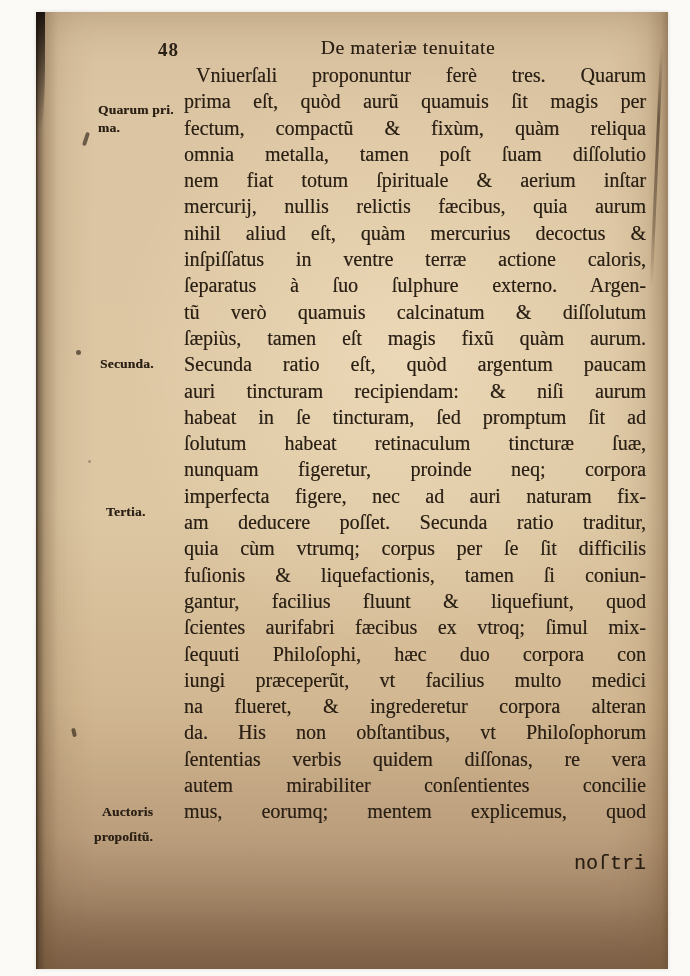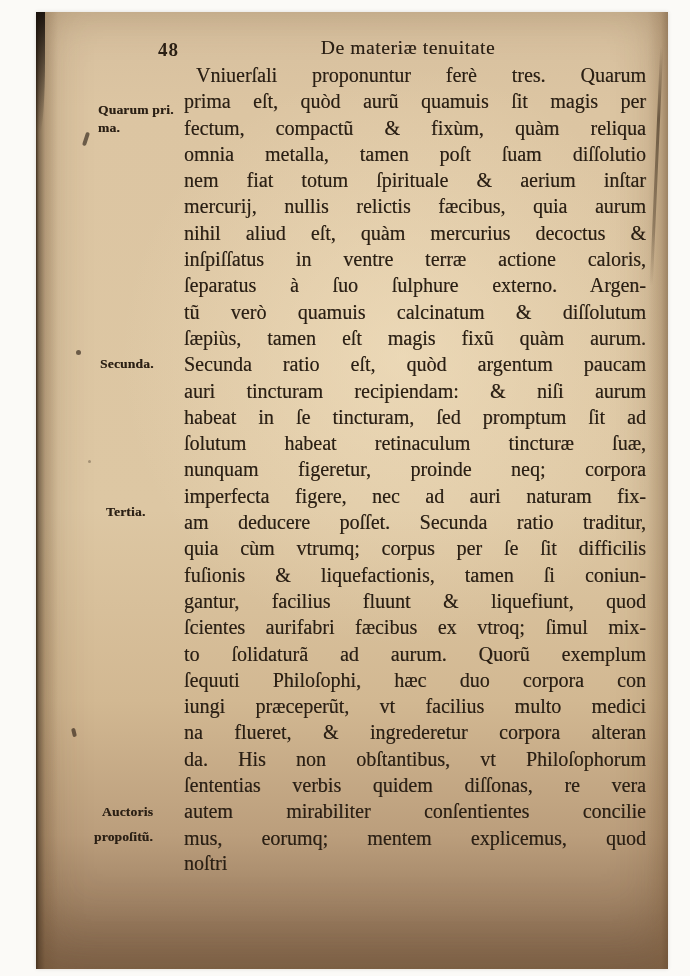--- a/index.html
+++ b/index.html
@@ -61,23 +61,24 @@
   .body-text .line{
     height:26.3px;line-height:26.3px;
     white-space:nowrap;
     text-align:justify;
     text-align-last:justify;
     text-shadow:0.35px 0.35px 0.35px rgba(42,31,20,0.5);
   }
   .body-text .line:first-child{padding-left:12px;}
   .catchword{
     position:absolute;left:148px;top:840px;width:462px;
-    text-align:left;
+    text-align:right;
     font-size:20px;
     text-shadow:0.35px 0.35px 0.35px rgba(42,31,20,0.5);
+    font-family:Liberation Mono, monospace;
   }
   .margin-note{
     position:absolute;
     font-size:13.5px;font-weight:700;
     letter-spacing:0.2px;
     text-shadow:0.25px 0.25px 0.3px rgba(42,31,20,0.55);
     white-space:nowrap;
   }
   .mn0{left:62px;top:90px;}
   .mn1{left:62px;top:108px;}
@@ -127,21 +128,20 @@
       <div class="line">auri tincturam recipiendam: &amp; niſi aurum</div>
       <div class="line">habeat in ſe tincturam, ſed promptum ſit ad</div>
       <div class="line">ſolutum habeat retinaculum tincturæ ſuæ,</div>
       <div class="line">nunquam figeretur, proinde neq; corpora</div>
       <div class="line">imperfecta figere, nec ad auri naturam fix-</div>
       <div class="line">am deducere poſſet. Secunda ratio traditur,</div>
       <div class="line">quia cùm vtrumq; corpus per ſe ſit difficilis</div>
       <div class="line">fuſionis &amp; liquefactionis, tamen ſi coniun-</div>
       <div class="line">gantur, facilius fluunt &amp; liquefiunt, quod</div>
       <div class="line">ſcientes aurifabri fæcibus ex vtroq; ſimul mix-</div>
-      <div class="line">to ſolidaturã ad aurum. Quorũ exemplum</div>
       <div class="line">ſequuti Philoſophi, hæc duo corpora con</div>
       <div class="line">iungi præceperũt, vt facilius multo medici</div>
       <div class="line">na flueret, &amp; ingrederetur corpora alteran</div>
       <div class="line">da. His non obſtantibus, vt Philoſophorum</div>
       <div class="line">ſententias verbis quidem diſſonas, re vera</div>
       <div class="line">autem mirabiliter conſentientes concilie</div>
       <div class="line">mus, eorumq; mentem explicemus, quod</div>
     </main>
 
   <div class="catchword">noſtri</div>

